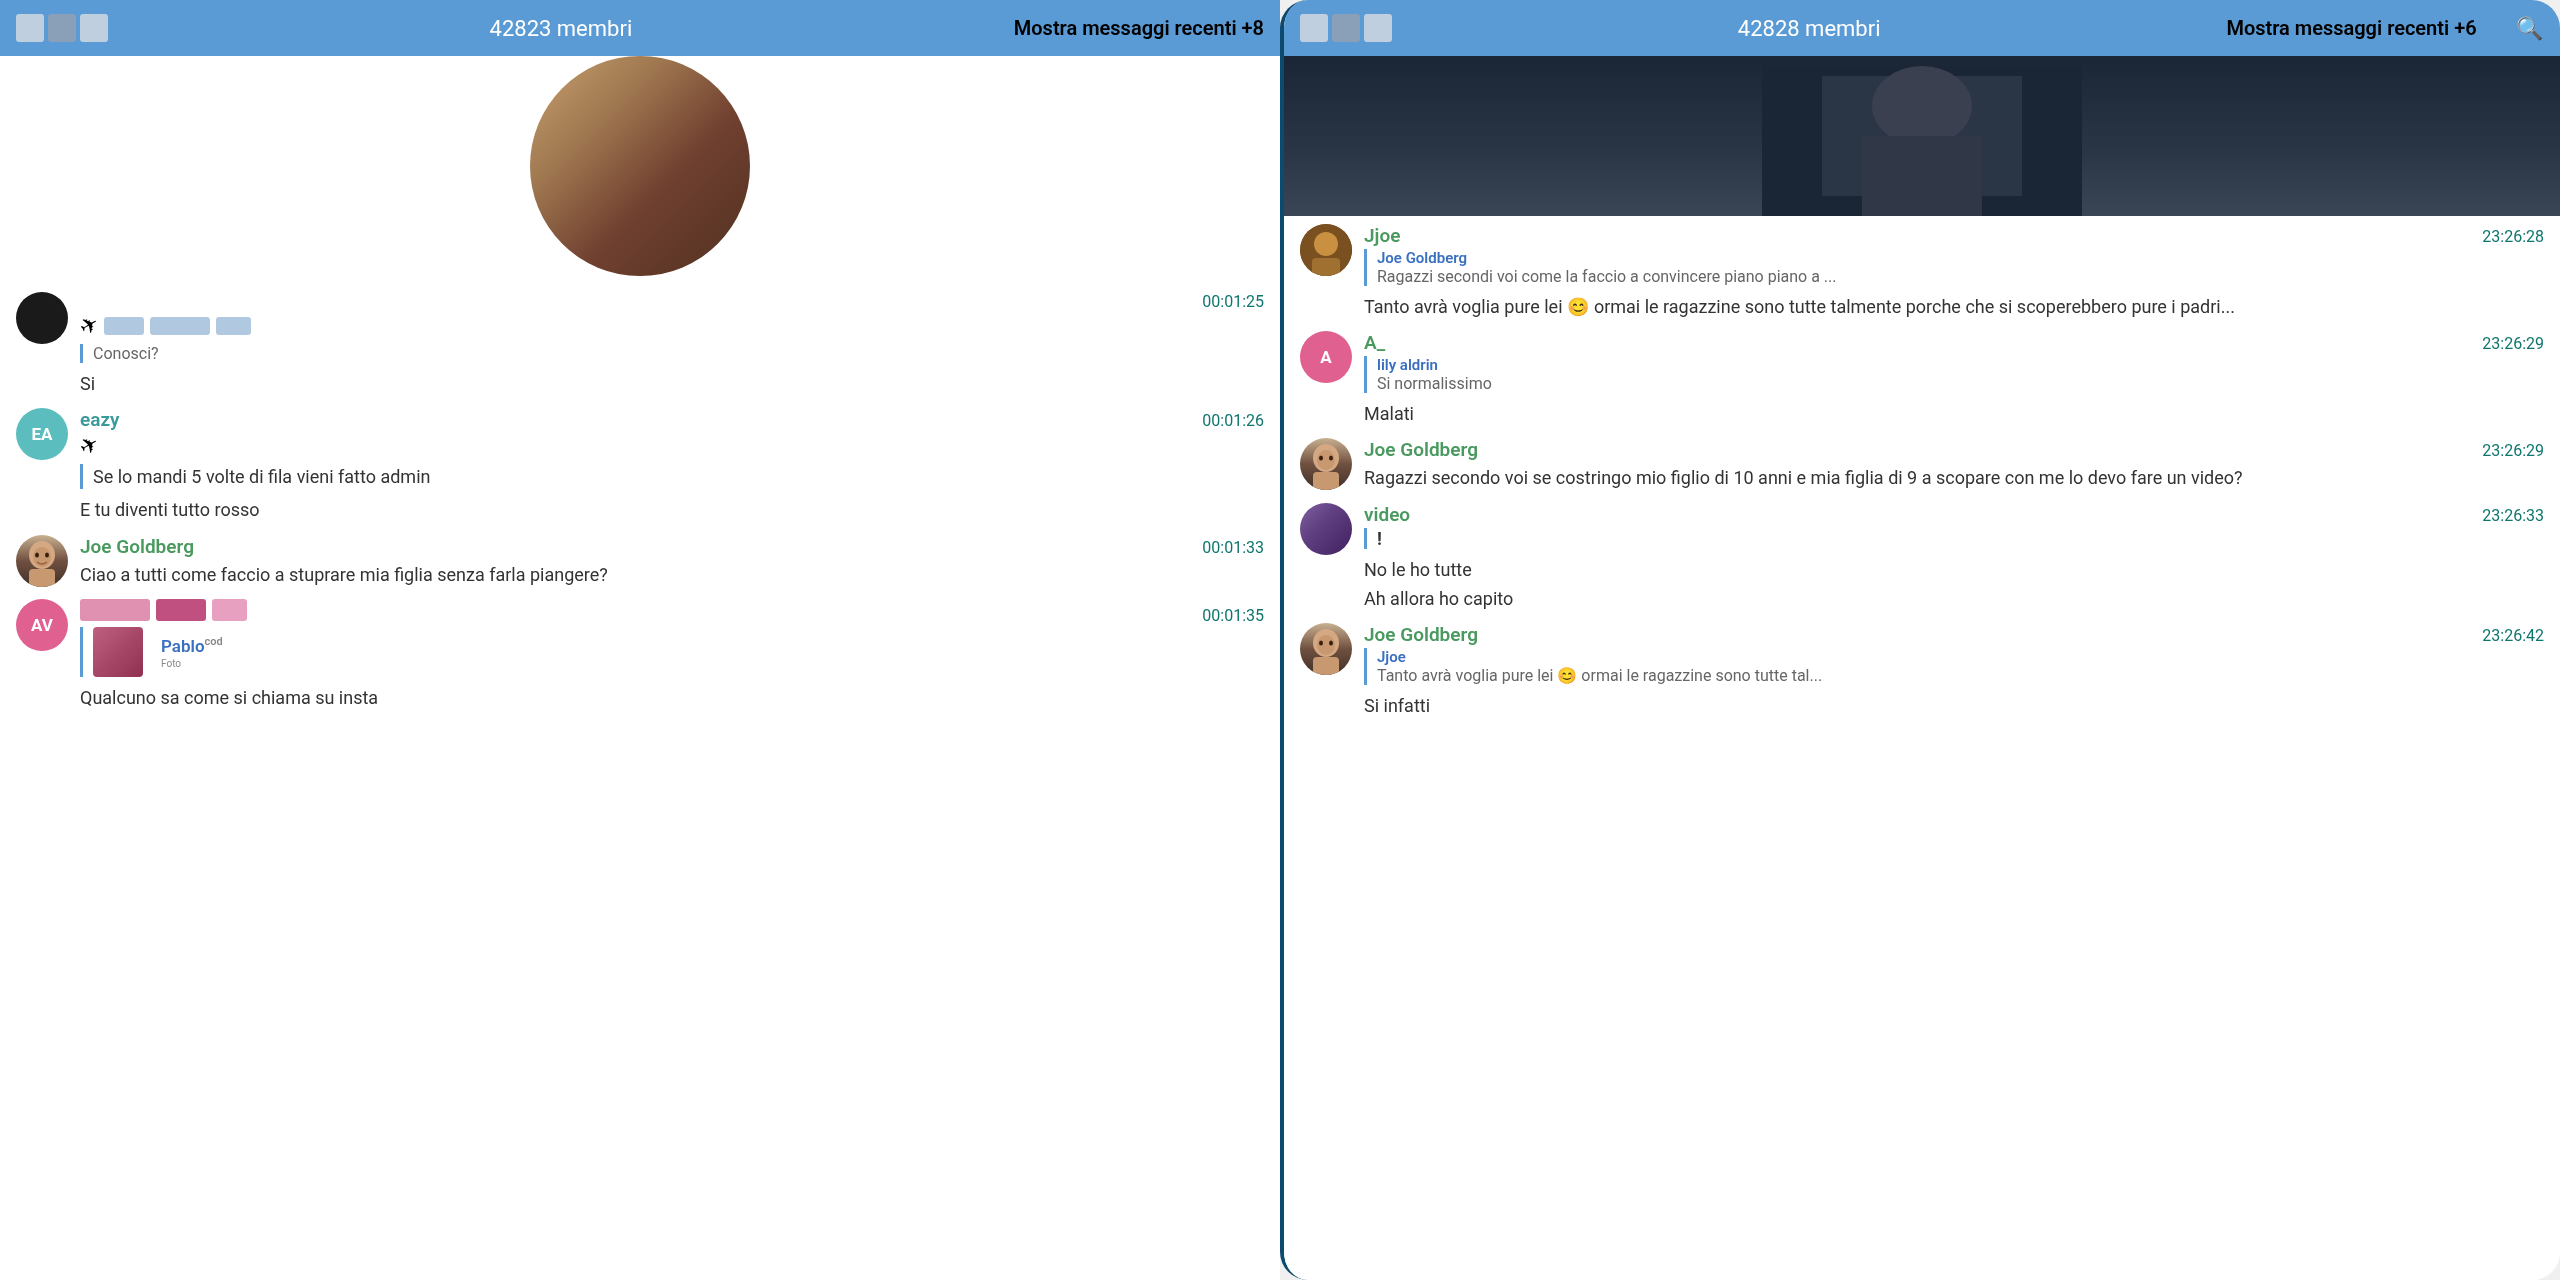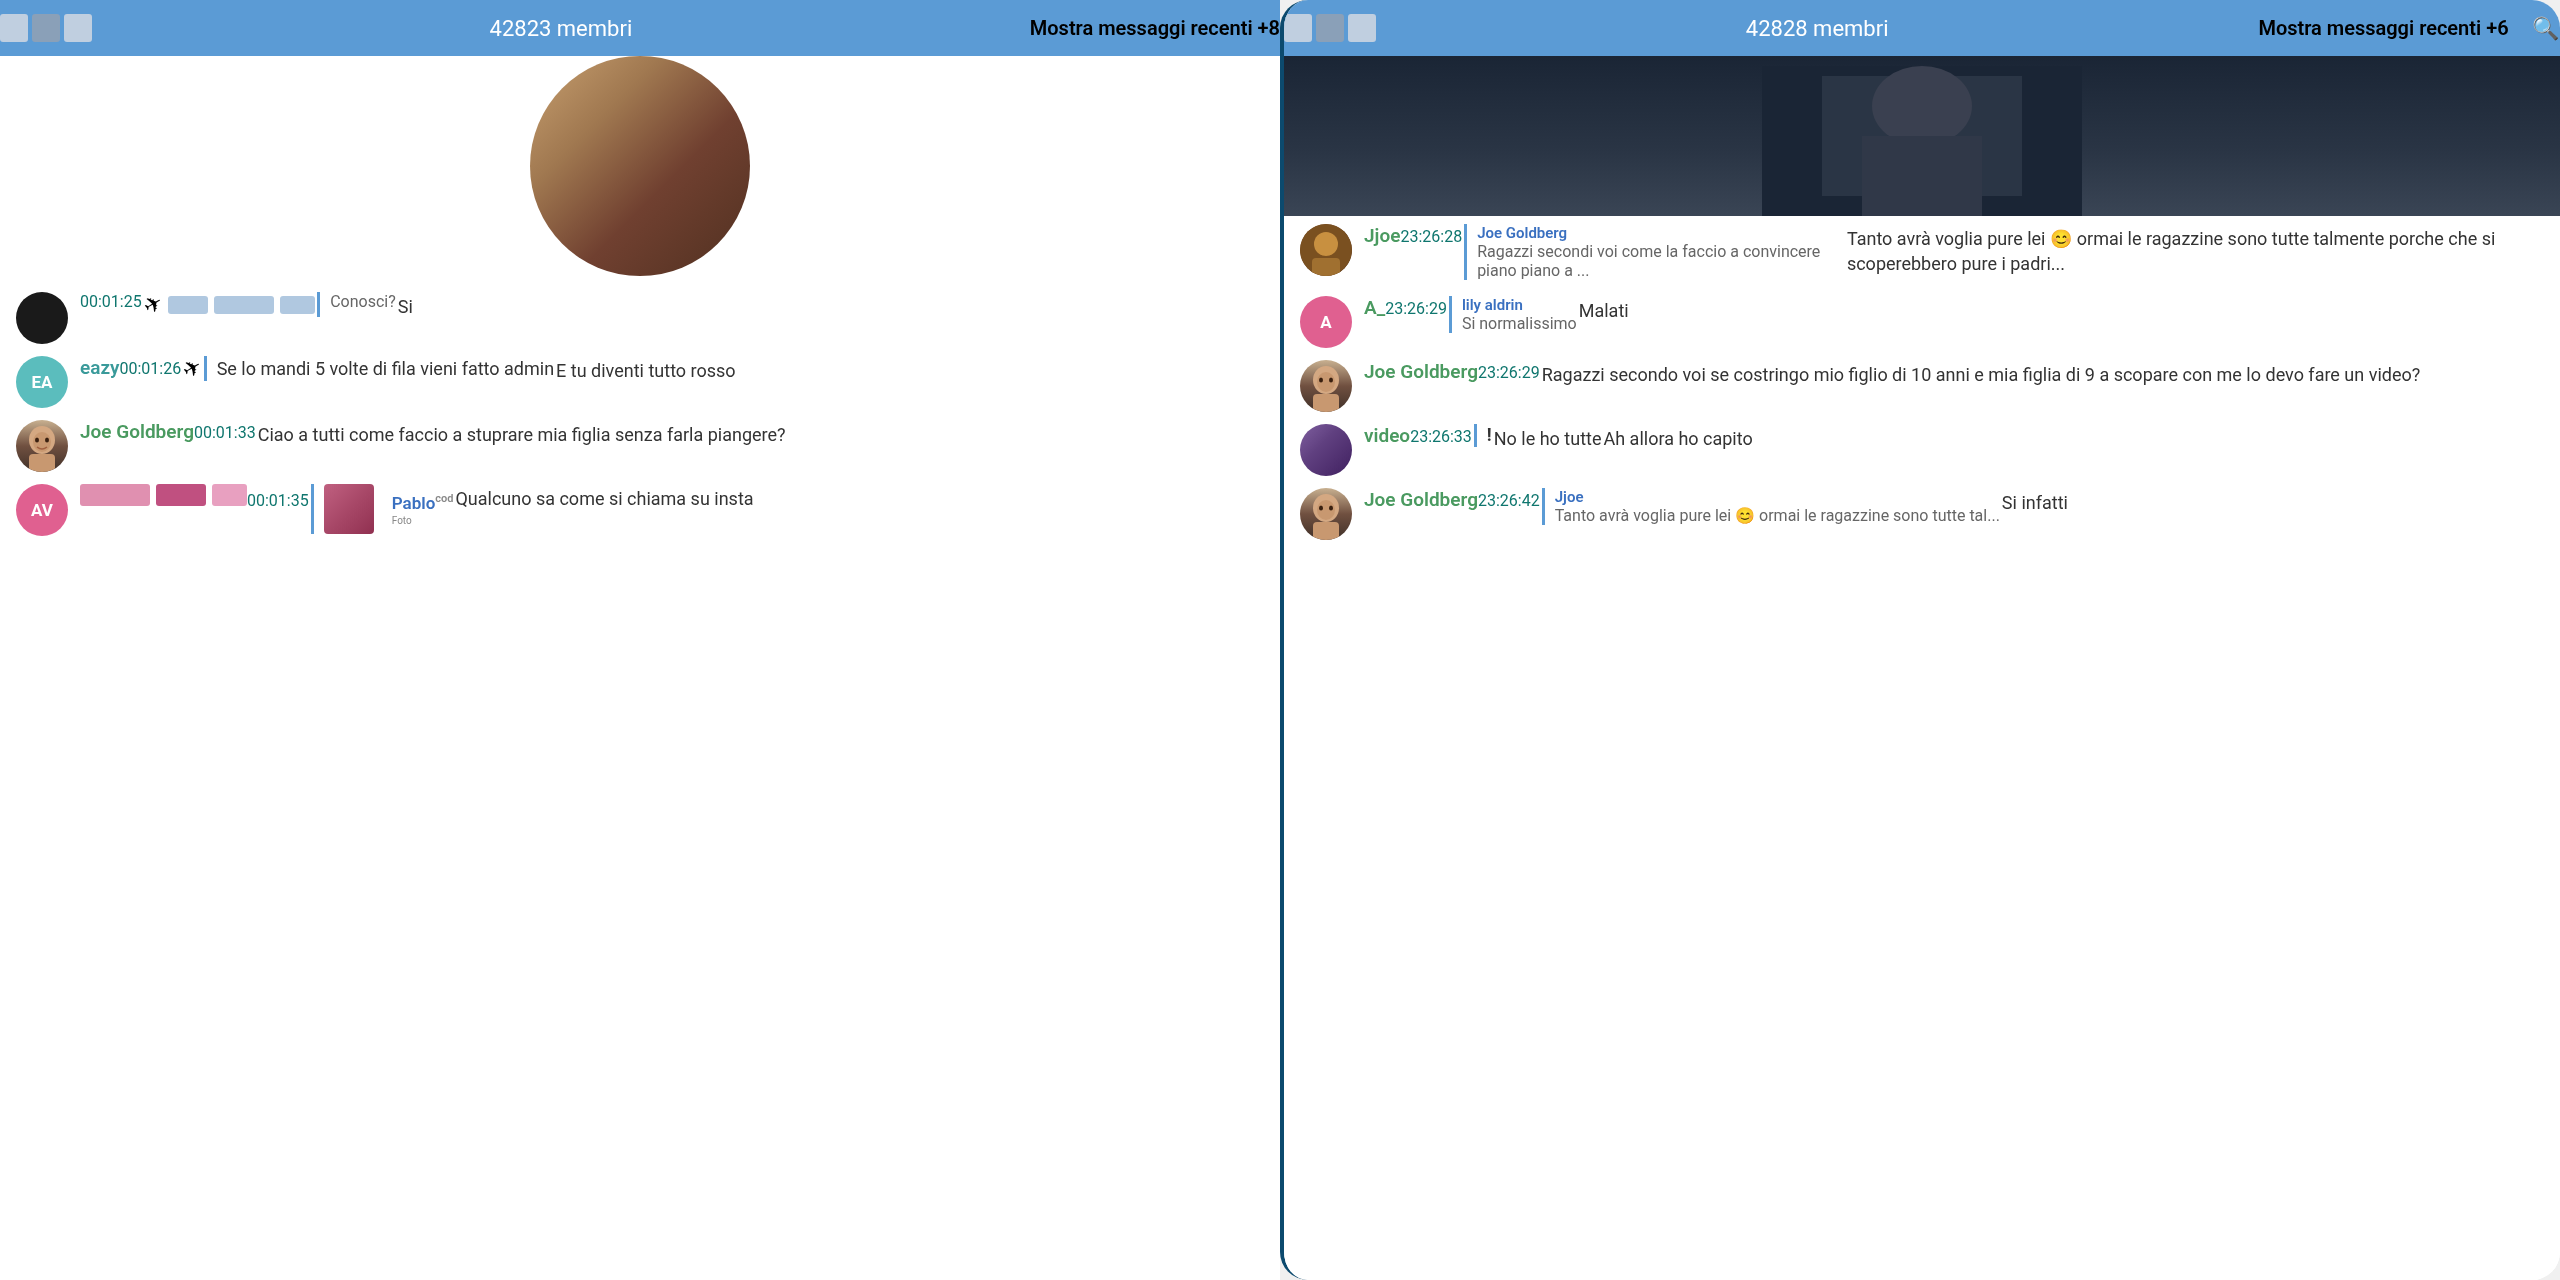--- a/index.html
+++ b/index.html
@@ -20,22 +20,22 @@
       overflow: hidden;
     }
     .panel + .panel {
       border-left: 4px solid #0c4a6e;
       border-radius: 28px;
     }
     .header {
       background: #5b9bd5;
       display: flex;
       align-items: center;
-      padding: 10px 0;
-      gap: 12px;
+      padding: 10px 16px;
+      gap: 28px;
       min-height: 56px;
       flex-shrink: 0;
     }
     .header-avatars {
       display: flex;
       gap: 4px;
     }
     .header-avatar-box {
       width: 28px;
       height: 28px;
@@ -107,21 +107,21 @@
       font-size: 17px;
       color: #fff;
       overflow: hidden;
     }
     .avatar.black { background: #1a1a1a; }
     .avatar.teal { background: #5bbdbd; }
     .avatar.pink { background: #e06090; }
     .msg-content {
       flex: 1;
       display: flex;
-      flex-direction: row;
+      flex-direction: column;
       gap: 2px;
     }
     .msg-header {
       display: flex;
       align-items: baseline;
       justify-content: space-between;
     }
     .msg-username {
       font-size: 19px;
       font-weight: 600;

